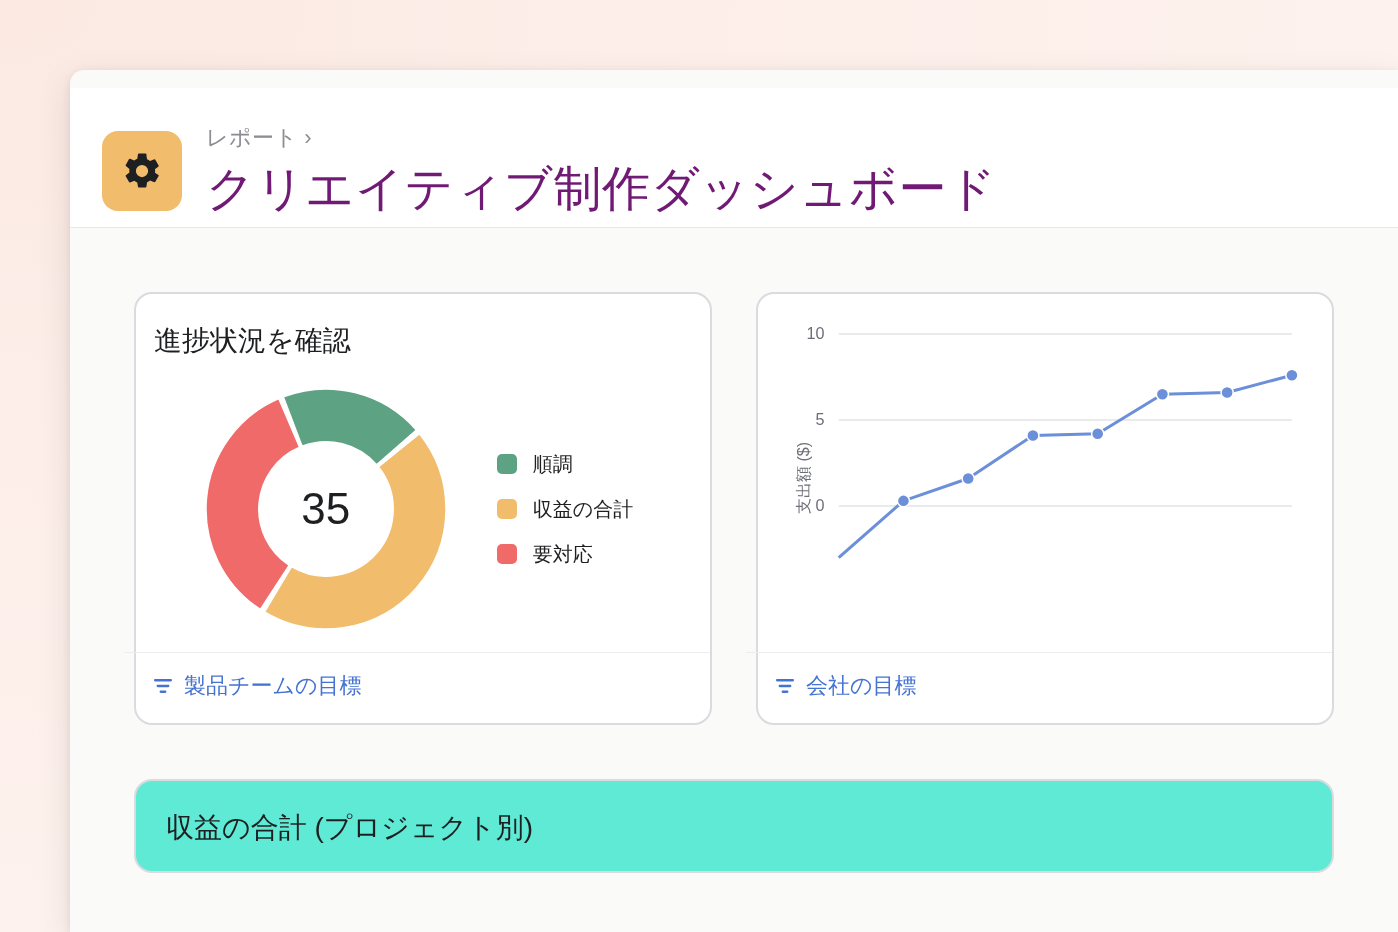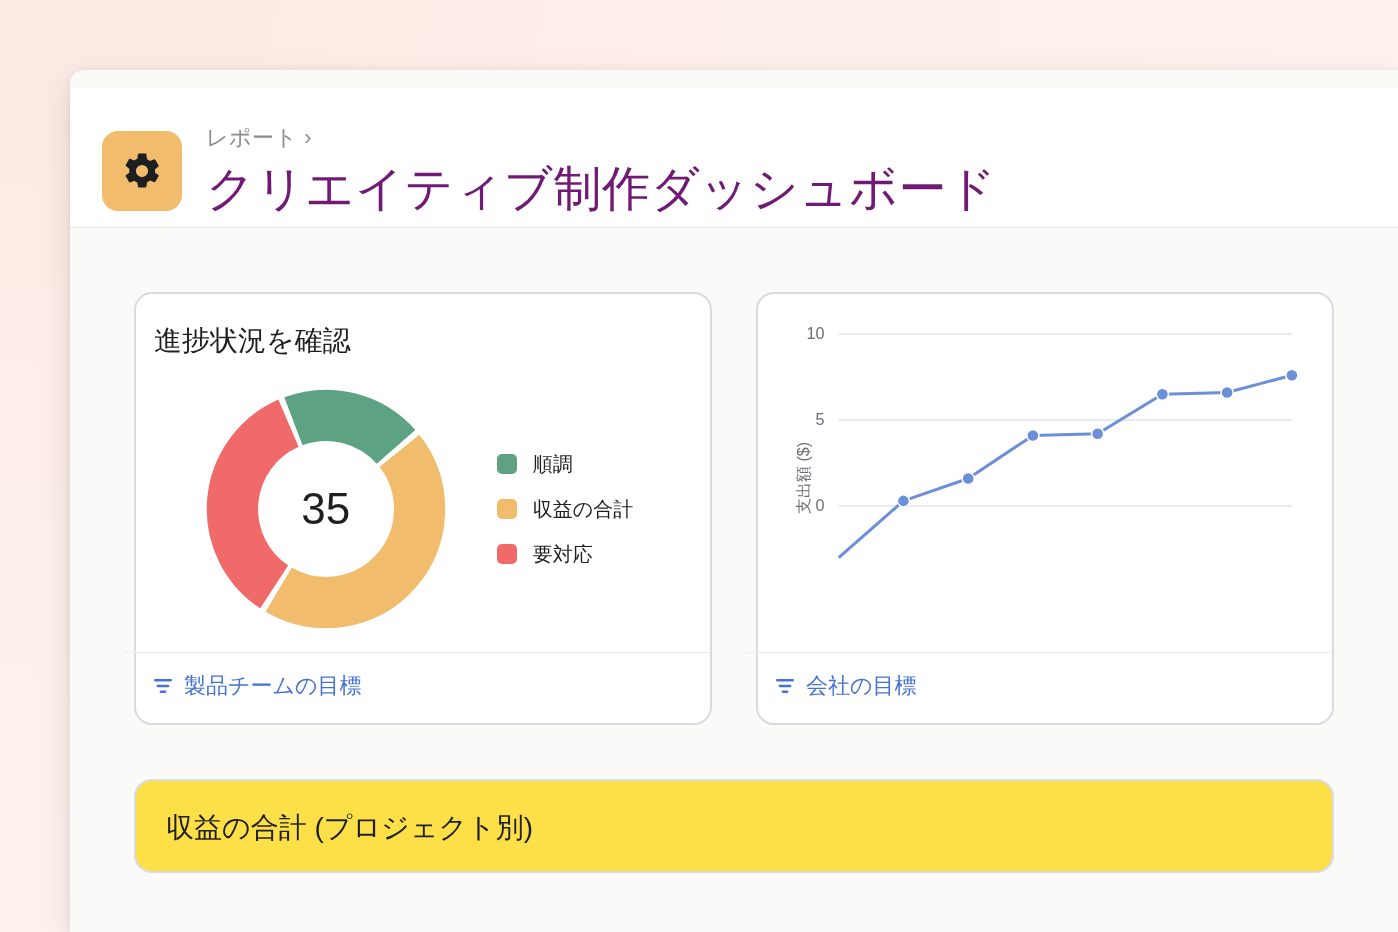--- a/index.html
+++ b/index.html
@@ -81,21 +81,21 @@
       border-top: 1px solid #eceded;
       margin: 18px -30px 0 -30px;
       padding: 18px 30px 0 30px;
       display: flex; align-items: center; gap: 12px;
       color: #4573d2; font-size: 22px; font-weight: 500;
     }
     .filter-icon { width: 18px; height: 14px; flex-shrink: 0; }
     .filter-icon path { fill: #4573d2; }
 
     .big-card {
-      background: #fde047;
+      background: #5eead4;
       border: 2px solid #dadbdf;
       border-radius: 18px;
       padding: 28px 30px 0 30px;
     }
 
     .tick-label { font-size: 16px; fill: #6d6e78; }
   </style>
 </head>
 <body>
 

